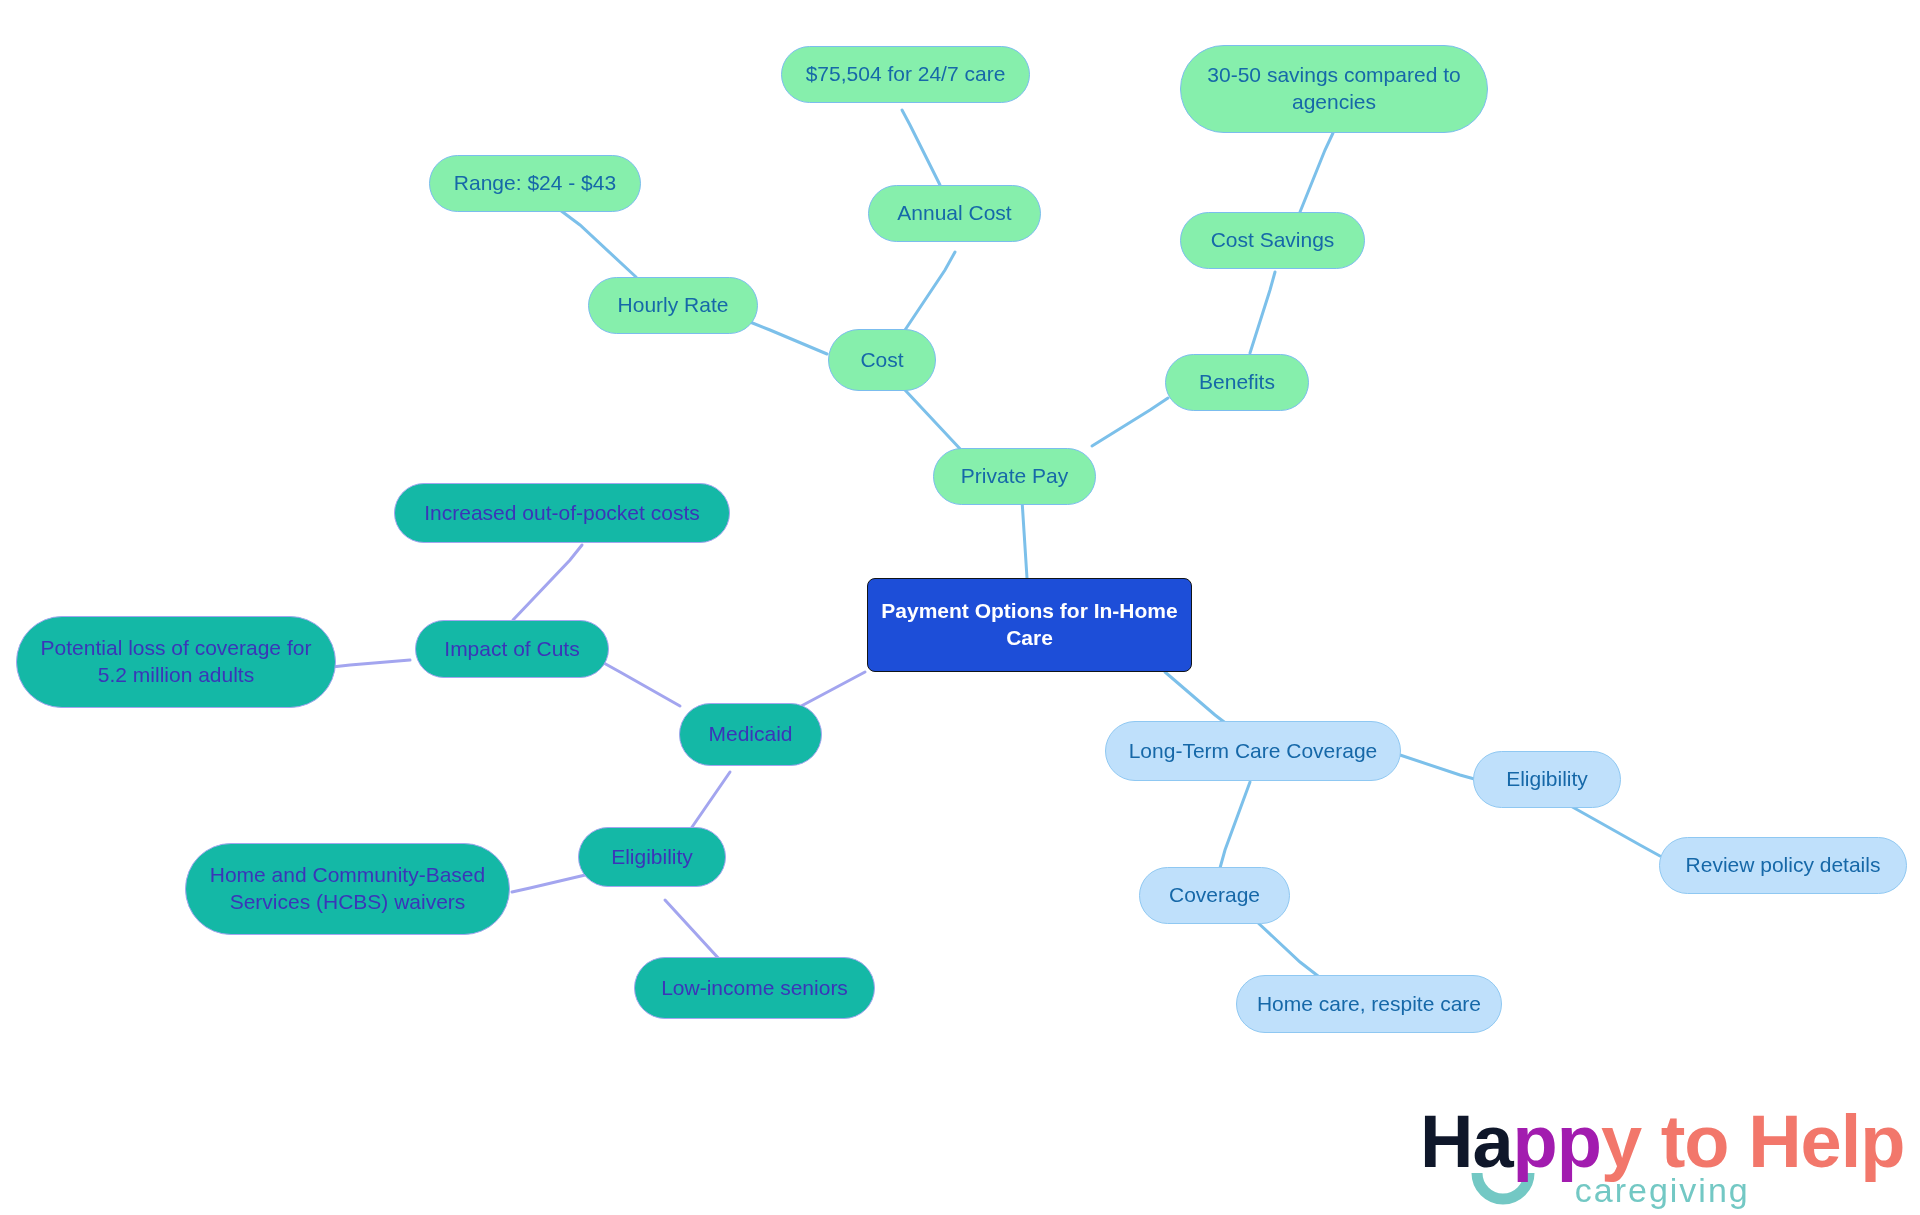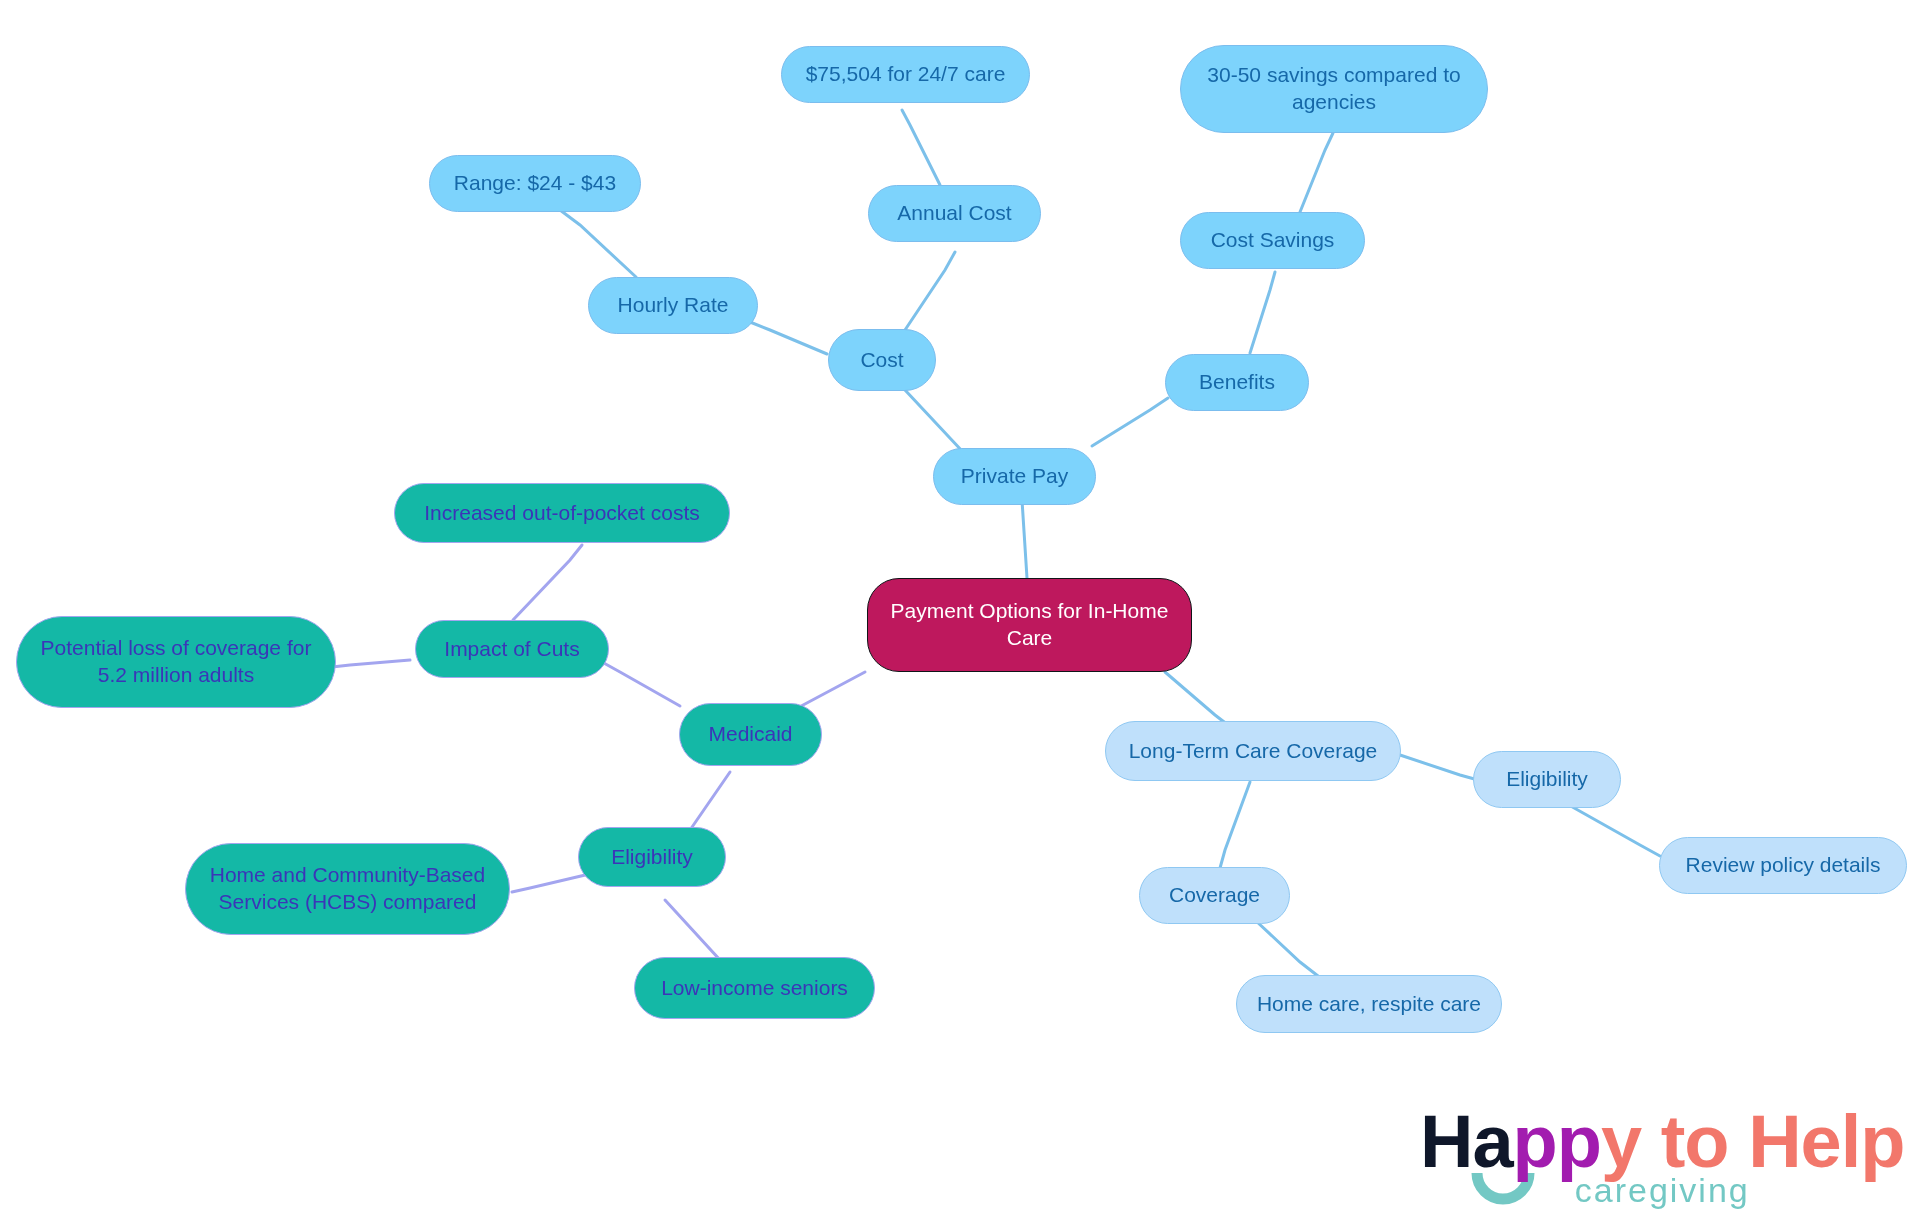--- a/index.html
+++ b/index.html
@@ -33,34 +33,35 @@
     text-align: center;
     border-radius: 999px;
     border-width: 1.5px;
     border-style: solid;
     line-height: 1.28;
     white-space: pre-line;
     padding: 4px 10px;
     z-index: 2;
   }
   .node.root {
-    background: #be185d;
+    background: #1d4ed8;
     border-color: #111418;
     color: #ffffff;
-    border-radius: 32px;
+    border-radius: 8px;
     font-size: 21px;
+    font-weight: bold;
   }
   .node.blue {
     background: #bfe0fb;
     border-color: #8fc8f2;
     color: #1668a8;
     font-size: 21px;
   }
   .node.blue-deep {
-    background: #7dd3fc;
+    background: #86efac;
     border-color: #7bbdee;
     color: #1668a8;
     font-size: 21px;
   }
   .node.purple {
     background: #14b8a6;
     border-color: #a3a5ef;
     color: #3b35b8;
     font-size: 21px;
   }
@@ -153,21 +154,21 @@
   <div class="node purple" style="left:415px; top:620px; width:194px; height:58px;">Impact of Cuts</div>
 
   <div class="node purple" style="left:578px; top:827px; width:148px; height:60px;">Eligibility</div>
 
   <div class="node purple" style="left:394px; top:483px; width:336px; height:60px;">Increased out-of-pocket costs</div>
 
   <div class="node purple" style="left:16px; top:616px; width:320px; height:92px;">Potential loss of coverage for
 5.2 million adults</div>
 
   <div class="node purple" style="left:185px; top:843px; width:325px; height:92px;">Home and Community-Based
-Services (HCBS) compared</div>
+Services (HCBS) waivers</div>
 
   <div class="node purple" style="left:634px; top:957px; width:241px; height:62px;">Low-income seniors</div>
 
   <div class="logo" style="left:1420px; top:1105px;">
     <svg width="470" height="120" viewBox="0 0 470 120" style="position:absolute; left:0; top:0;" xmlns="http://www.w3.org/2000/svg">
       <path d="M 57 68 A 26 26 0 0 0 109 68" stroke="#73c8c4" stroke-width="11" fill="none" stroke-linecap="butt"></path>
     </svg>
     <div class="logo-main" style="position:relative; z-index:2;">
       <span style="color:#0f172a;">Ha</span><span style="color:#a21caf;">pp</span><span style="color:#f2776b;">y to Help</span>
     </div>

